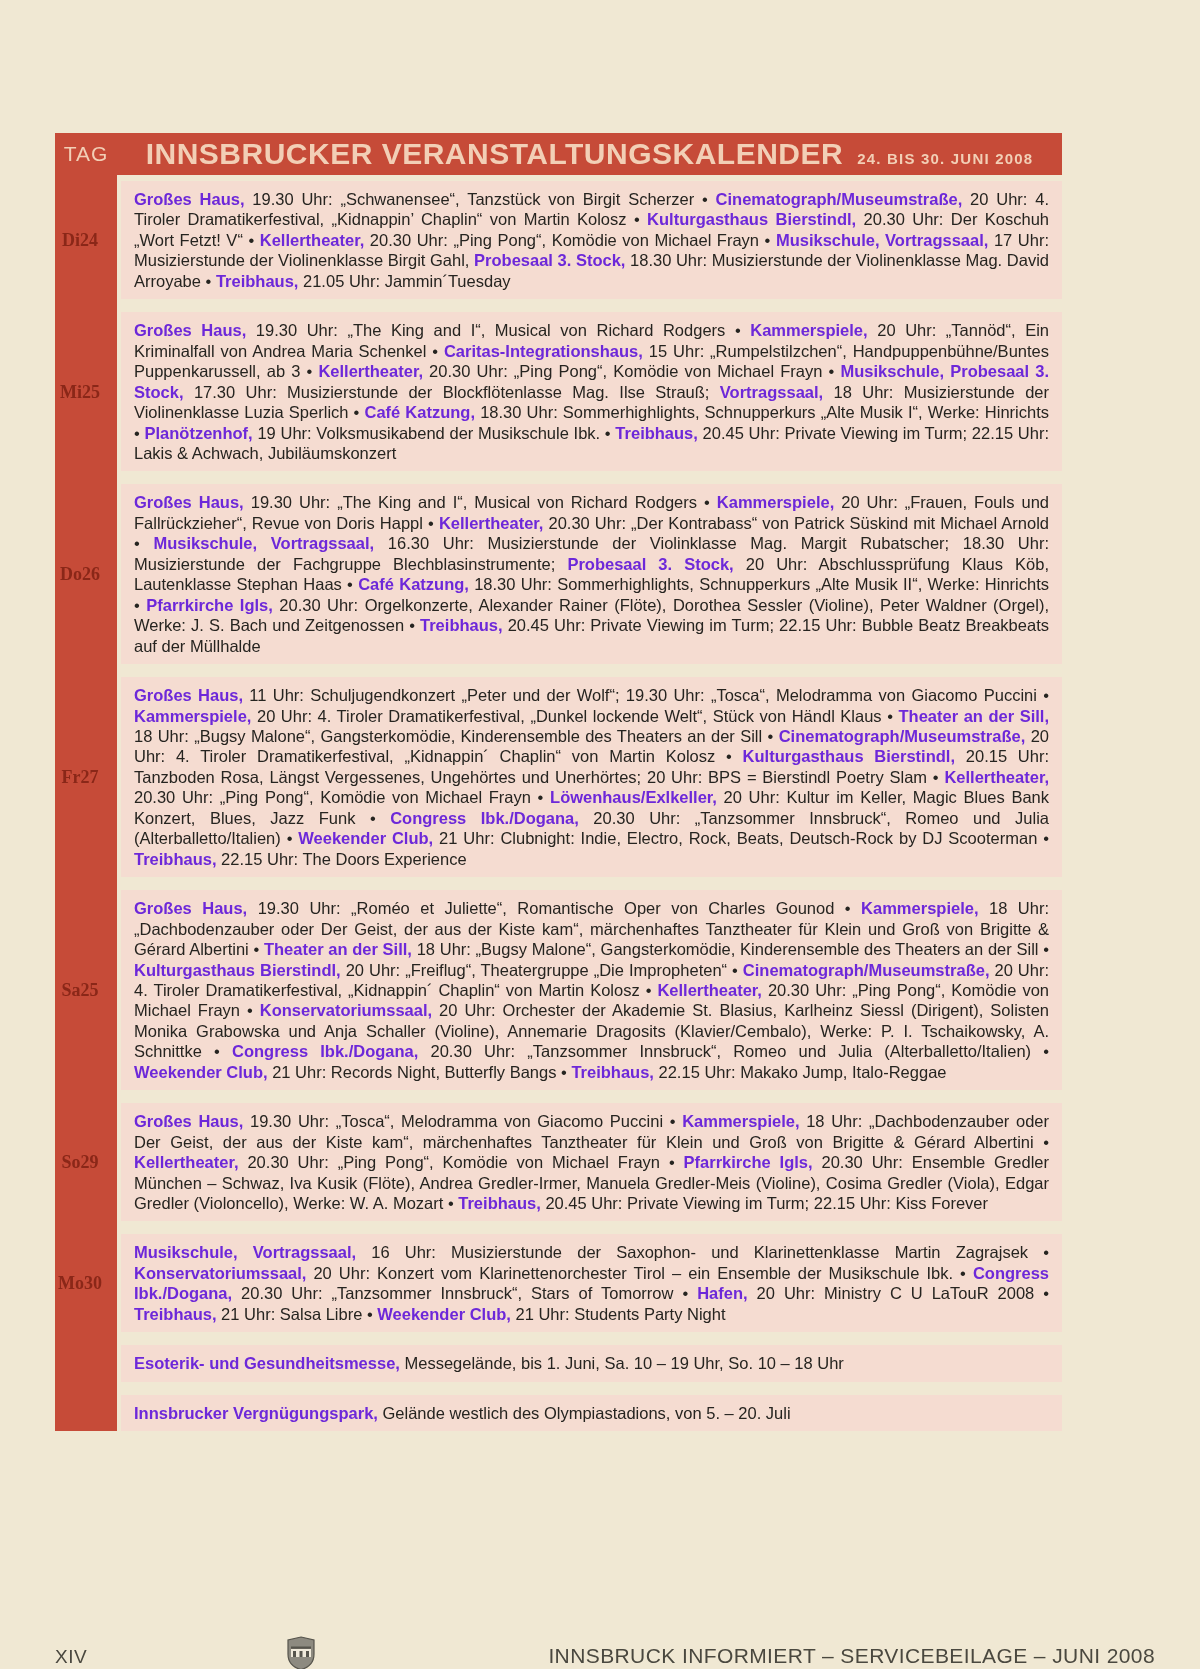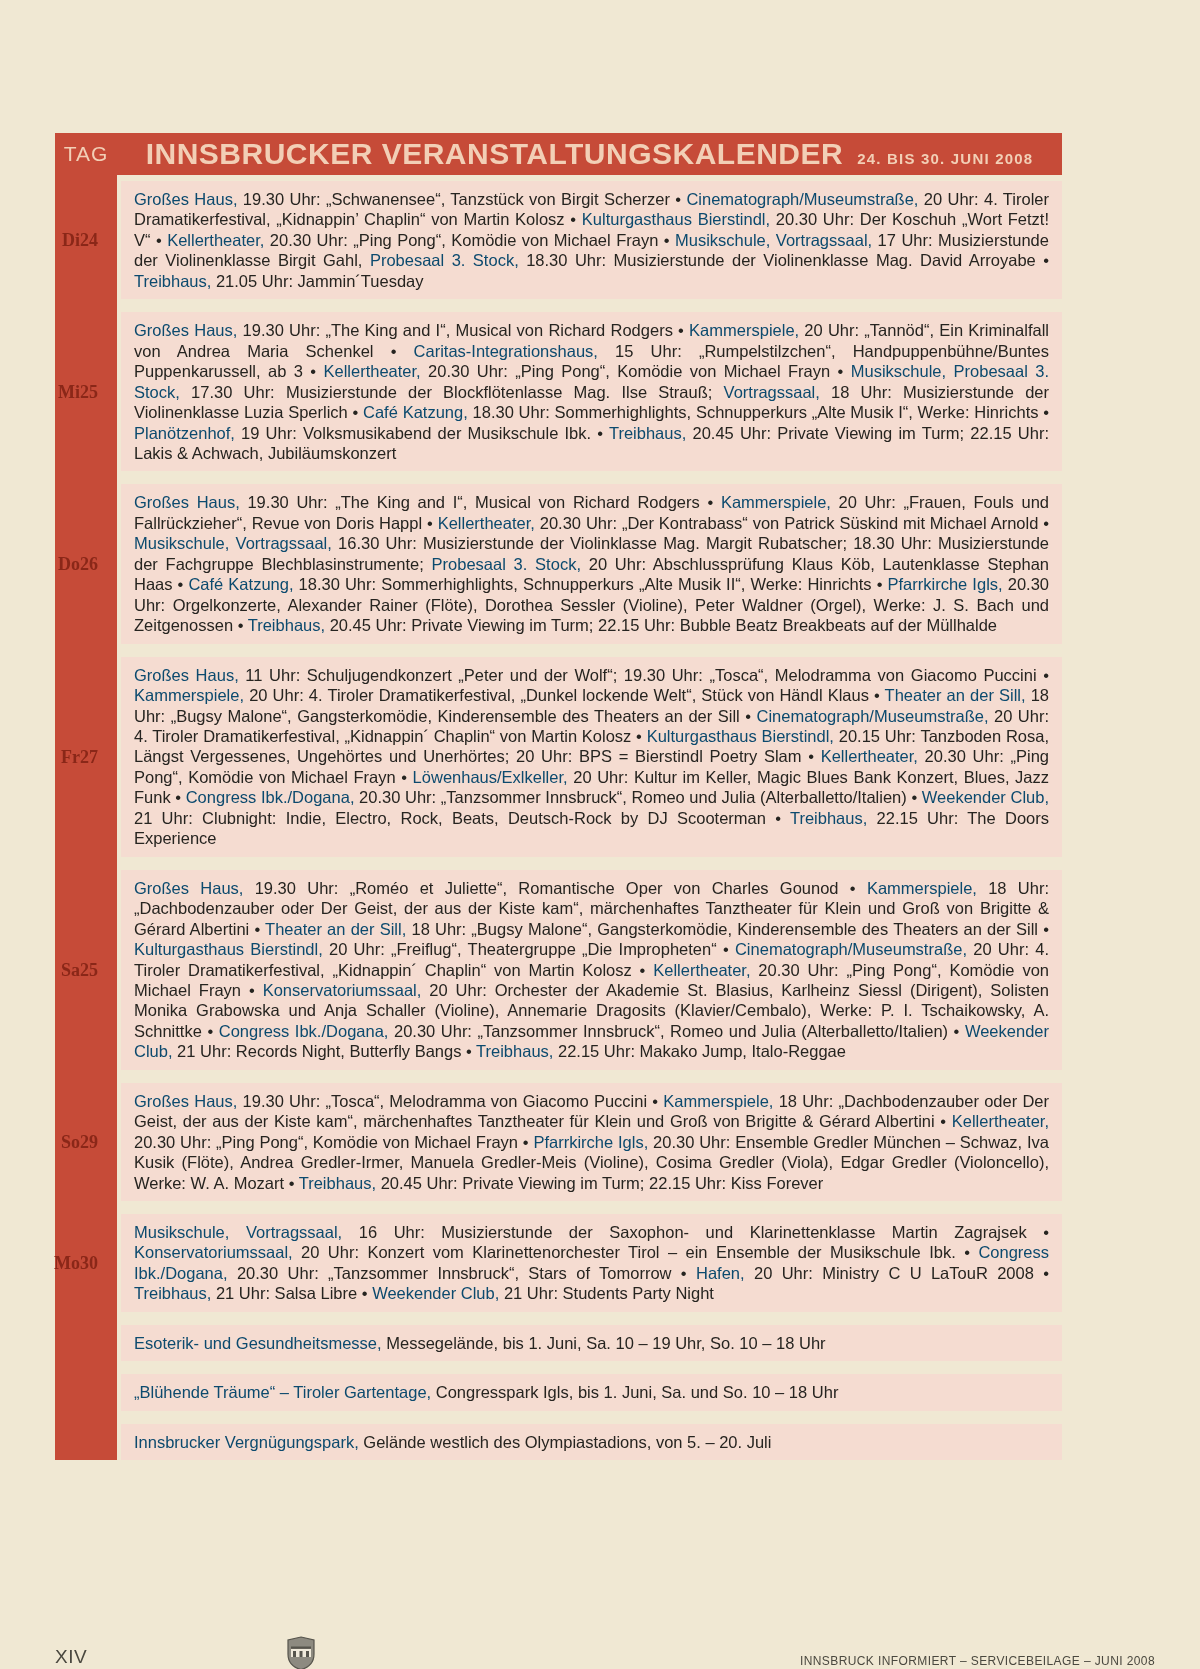--- a/index.html
+++ b/index.html
@@ -14,32 +14,32 @@
        color:var(--pale,#f2cfb6);font-size:21px;letter-spacing:1px;font-weight:400;}
   .titlewrap{flex:1;display:flex;justify-content:center;align-items:baseline;gap:14px;
        color:var(--pale,#f2cfb6);align-self:center;}
   .title{font-size:30px;letter-spacing:.5px;font-weight:700;white-space:nowrap;}
   .daterange{font-size:15px;letter-spacing:1.2px;font-weight:600;white-space:nowrap;}
   .main{display:flex;align-items:stretch;}
   .band{flex:0 0 62px;width:62px;background:var(--red,#c64b38);}
   .rows{flex:1;margin-left:4px;display:flex;flex-direction:column;gap:13px;padding-top:6px;}
   .row{position:relative;background:var(--pink,#f5dcd1);padding:8px 13px;}
   .entry{margin:0;font-size:16.5px;line-height:1.24;text-align:justify;}
-  .entry .b{font-weight:400;color:#0c4a6e;}
+  .entry .b{font-weight:700;color:#6d28d9;}
   .daylabel{
     position:absolute;left:-66px;top:50%;transform:translateY(-50%);
     width:50px;box-sizing:border-box;padding:0 7px;
-    display:flex;justify-content:flex-end;
+    display:flex;justify-content:center;
     color:var(--daycol,#8a2718);font-weight:700;font-size:18px;
     font-family:"Liberation Serif",serif;
   }
   .footer{position:absolute;left:55px;right:45px;bottom:44px;height:32px;color:var(--footer,#4a483f);}
   .pagenum{position:absolute;left:0;bottom:2px;font-size:19px;letter-spacing:.5px;}
   .crest{position:absolute;left:232px;bottom:0;width:28px;height:34px;display:inline-block;}
-  .footertext{position:absolute;right:0;bottom:2px;font-size:12px;letter-spacing:.4px;white-space:nowrap;}
+  .footertext{position:absolute;right:0;bottom:2px;font-size:21px;letter-spacing:.4px;white-space:nowrap;}
 </style>
 </head>
 <body>
 
 <div class="sheet">
 
   <div class="cal">
 
     <div class="header">
       <div class="tag">TAG</div>
@@ -98,23 +98,20 @@
             <div class="daylabel">
               <span>Mo</span>
               <span>30</span>
             </div>
             <p class="entry"><span class="b">Musikschule, Vortragssaal,</span><span> 16 Uhr: Musizierstunde der Saxophon- und Klarinettenklasse Martin Zagrajsek • </span><span class="b">Konservatoriumssaal,</span><span> 20 Uhr: Konzert vom Klarinettenorchester Tirol – ein Ensemble der Musikschule Ibk. • </span><span class="b">Congress Ibk./Dogana,</span><span> 20.30 Uhr: „Tanzsommer Innsbruck“, Stars of Tomorrow • </span><span class="b">Hafen,</span><span> 20 Uhr: Ministry C U LaTouR 2008 • </span><span class="b">Treibhaus,</span><span> 21 Uhr: Salsa Libre • </span><span class="b">Weekender Club,</span><span> 21 Uhr: Students Party Night</span></p>
           </div>
           <div class="row extra">
             <p class="entry"><span class="b">Esoterik- und Gesundheitsmesse,</span><span> Messegelände, bis 1. Juni, Sa. 10 – 19 Uhr, So. 10 – 18 Uhr</span></p>
           </div>
           <div class="row extra">
-            <p class="entry"><span class="b">„Blühende Träume“ – Tiroler Gartentage,</span><span> Congresspark Igls, bis 1. Juni, Sa. und So. 10 – 18 Uhr</span></p>
-          </div>
-          <div class="row extra">
             <p class="entry"><span class="b">Innsbrucker Vergnügungspark,</span><span> Gelände westlich des Olympiastadions, von 5. – 20. Juli</span></p>
           </div>
         </div>
     </div>
 
   </div>
 
   <div class="footer">
     <span class="pagenum">XIV</span>
     <span class="crest">

